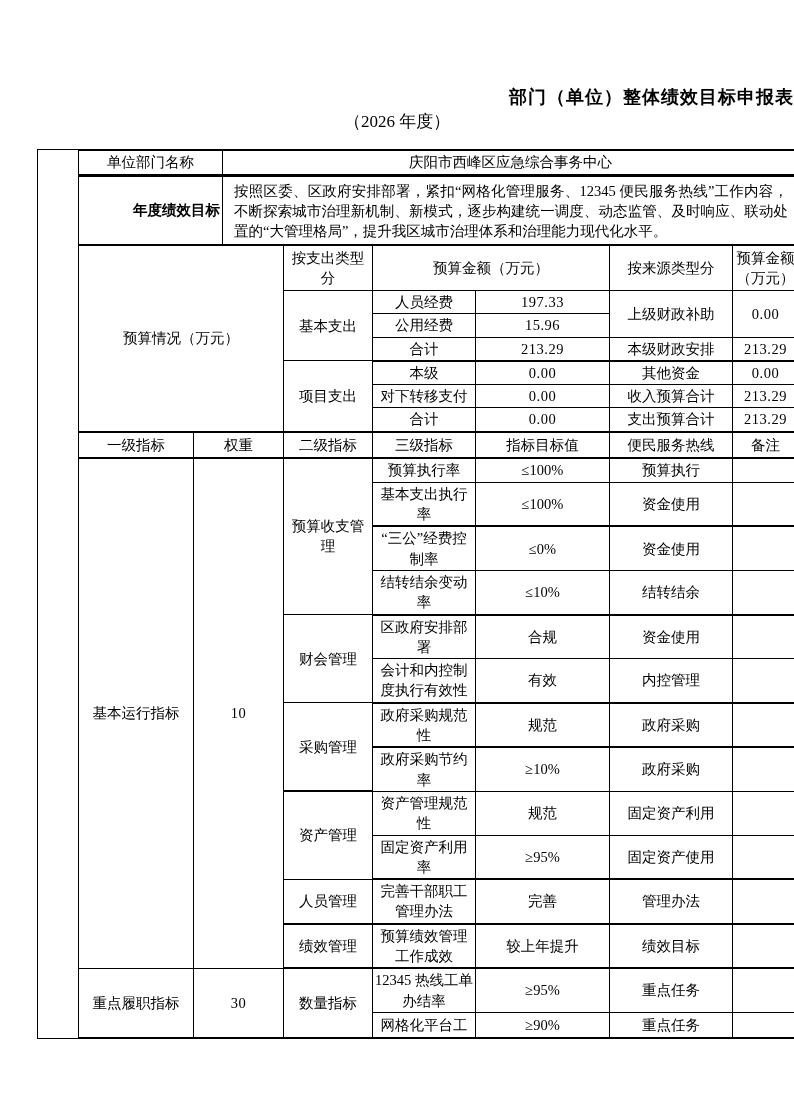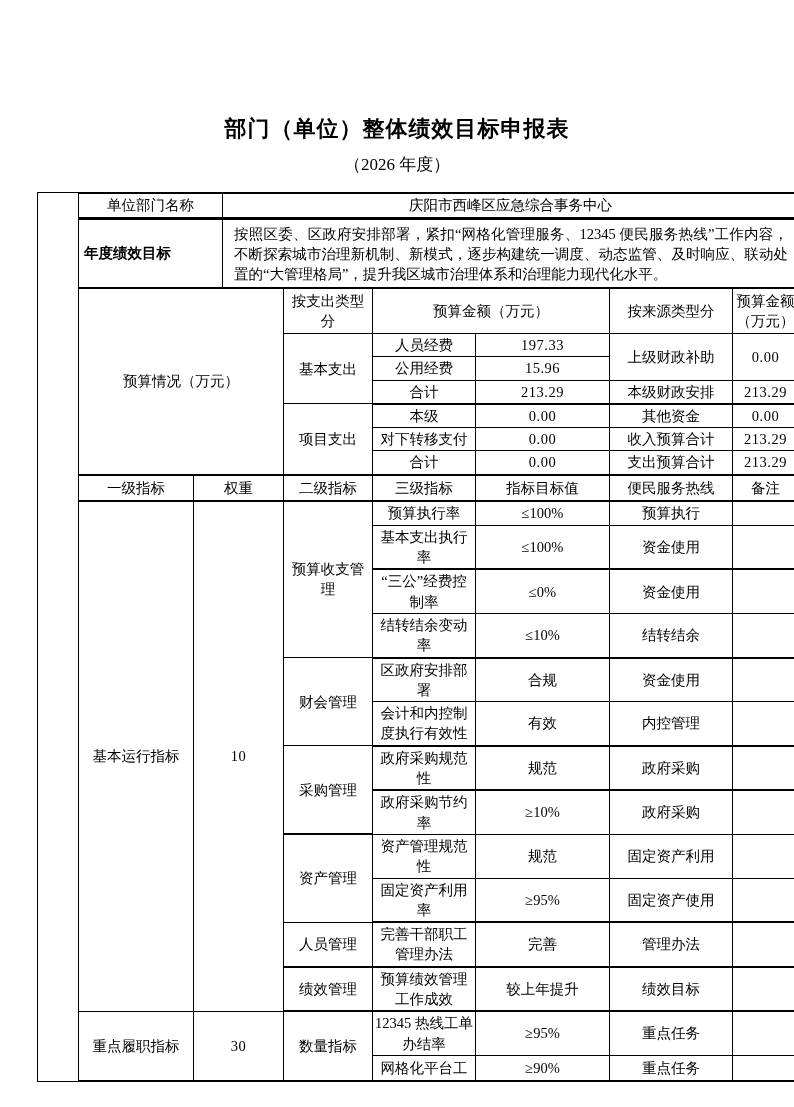--- a/index.html
+++ b/index.html
@@ -1,39 +1,39 @@
 <!DOCTYPE html>
 <html><head>
 <meta charset="utf-8">
 <style>
   html,body{margin:0;padding:0;background:#ffffff;}
   body{width:794px;height:1107px;overflow:hidden;color:#000;
        font-family:"Liberation Serif","DejaVu Serif",serif;}
   .page{position:relative;width:794px;height:1107px;background:#fff;}
 
-  .title{padding-top:116px;text-align:center;font-size:22px;font-weight:bold;
+  .title{padding-top:84px;text-align:right;font-size:18px;font-weight:bold;
          letter-spacing:1px;line-height:26px;}
-  .subtitle{margin-top:13px;text-align:center;font-size:17px;line-height:20px;}
+  .subtitle{margin-top:2px;text-align:center;font-size:17px;line-height:20px;}
 
   .tbl-wrap{margin:17px 0 0 37px;width:720px;border:1px solid #000;padding-left:40px;}
   table{border-collapse:collapse;table-layout:fixed;width:720px;}
   td{border:1px solid #000;font-size:14.5px;text-align:center;vertical-align:middle;
      padding:1px 2px;line-height:1.4;word-break:break-all;overflow:hidden;}
 
   tr.h21>td{height:21px;}
   tr.h63>td{height:61px;}
   tr.h44>td{height:42px;}
   tr.h20>td{height:18px;}
   tr.h24>td{height:22px;}
   tr.h23>td{height:21px;}
   tr.h42>td{height:40px;}
 
   tr.tb>td{border-bottom-width:2px;}
   .hdr td{font-weight:normal;}
-  .lbl-bold{font-weight:bold;text-align:left;padding-left:5px;margin-top:18px;}
+  .lbl-bold{font-weight:bold;text-align:right;padding-left:5px;margin-top:18px;}
   .goal{text-align:justify;padding:3px 10px 3px 11px;line-height:20px;font-size:14.5px;}
   .num{letter-spacing:0.5px;}
 </style>
 </head>
 <body>
 
 <div class="page">
 
   <div class="title">部门（单位）整体绩效目标申报表</div>
   <div class="subtitle">（2026 年度）</div>

